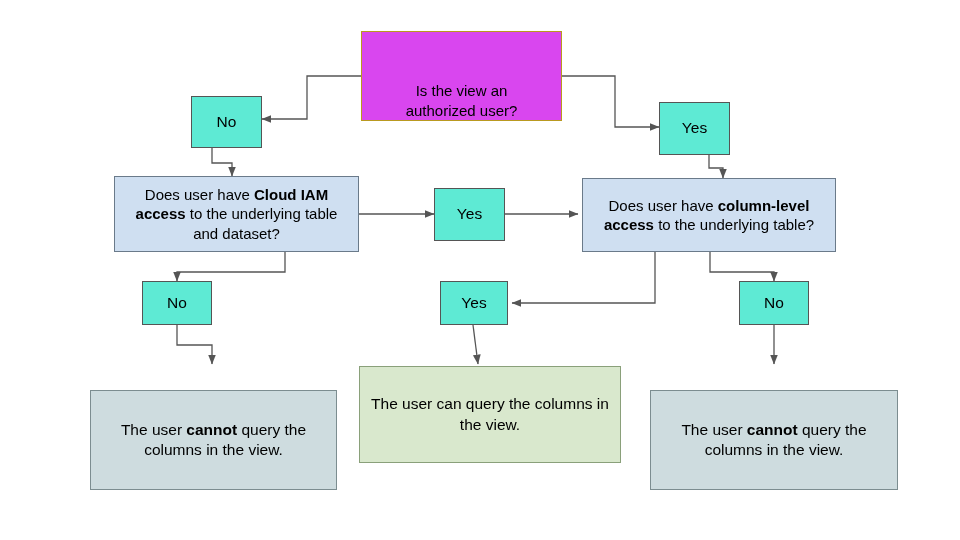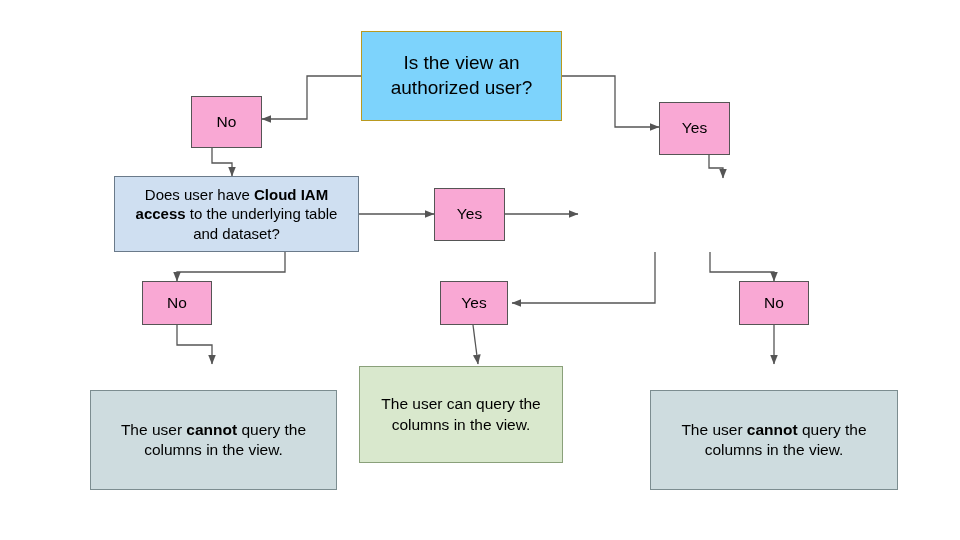--- a/index.html
+++ b/index.html
@@ -39,31 +39,32 @@
     text-align: center;
     border: 1px solid #666666;
     line-height: 1.3;
   }
   .node .txt {
     display: block;
     padding: 0 8px;
     width: 100%;
   }
   .decision-start {
-    background: #7dd3fc;
+    background: #d946ef;
     border-color: #b9991f;
-    font-size: 19px;
+    font-size: 15px;
+    align-items: flex-end;
   }
   .decision-blue {
     background: #CFDFF1;
     border-color: #6a7a8a;
     font-size: 15px;
   }
   .answer {
-    background: #f9a8d4;
+    background: #5eead4;
     border-color: #555555;
     font-size: 15.5px;
     justify-content: flex-end;
   }
   .result-gray {
     background: #CEDCDF;
     border-color: #7c8d90;
     font-size: 15.5px;
     margin-top: 24px;
   }
@@ -129,40 +130,45 @@
   <div class="node decision-blue" style="left:114px; top:176px; width:245px; height:76px;align-items:center;">
     <span class="txt">
       <span>Does user have </span><b>Cloud IAM access</b><span> to the underlying table and dataset?</span>
     </span>
   </div>
 
   <div class="node answer" style="left:434px; top:188px; width:71px; height:53px;">
     <span class="txt">Yes</span>
   </div>
 
+  <div class="node decision-blue" style="left:582px; top:178px; width:254px; height:74px;">
+    <span class="txt">
+      <span>Does user have </span><b>column-level access</b><span> to the underlying table?</span>
+    </span>
+  </div>
 
   <div class="node answer" style="left:142px; top:281px; width:70px; height:44px;">
     <span class="txt">No</span>
   </div>
 
   <div class="node answer" style="left:440px; top:281px; width:68px; height:44px;">
     <span class="txt">Yes</span>
   </div>
 
   <div class="node answer" style="left:739px; top:281px; width:70px; height:44px;">
     <span class="txt">No</span>
   </div>
 
   <div class="node result-gray" style="left:90px; top:366px; width:247px; height:100px;">
     <span class="txt">
       <span>The user </span><b>cannot</b><span> query the columns in the view.</span>
     </span>
   </div>
 
-  <div class="node result-green" style="left:359px; top:366px; width:204px; height:97px;">
+  <div class="node result-green" style="left:359px; top:366px; width:262px; height:97px;">
     <span class="txt">The user can query the columns in the view.</span>
   </div>
 
   <div class="node result-gray" style="left:650px; top:366px; width:248px; height:100px;">
     <span class="txt">
       <span>The user </span><b>cannot</b><span> query the columns in the view.</span>
     </span>
   </div>
 
 </div>

